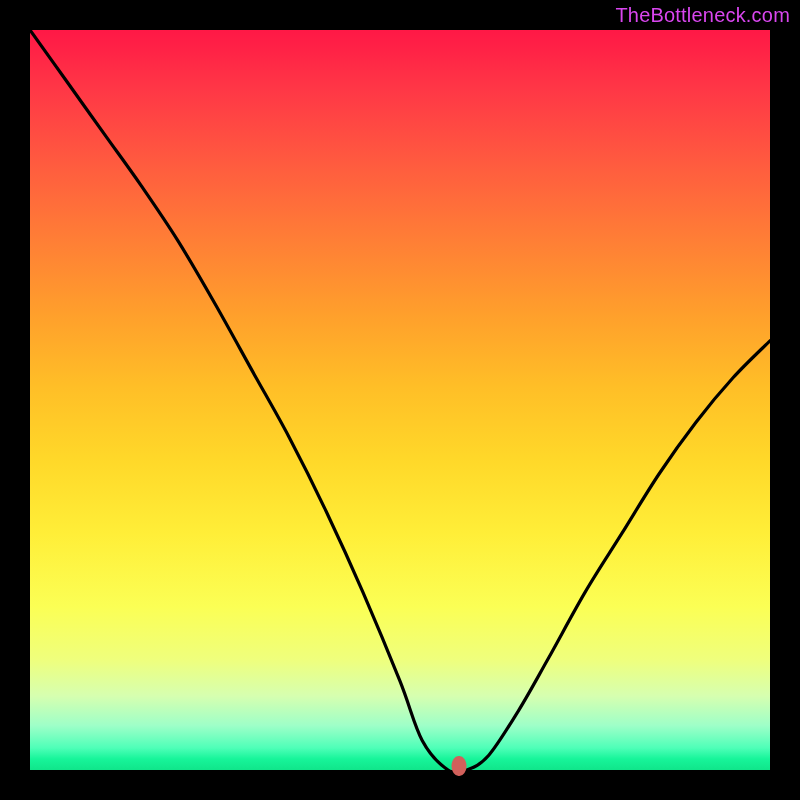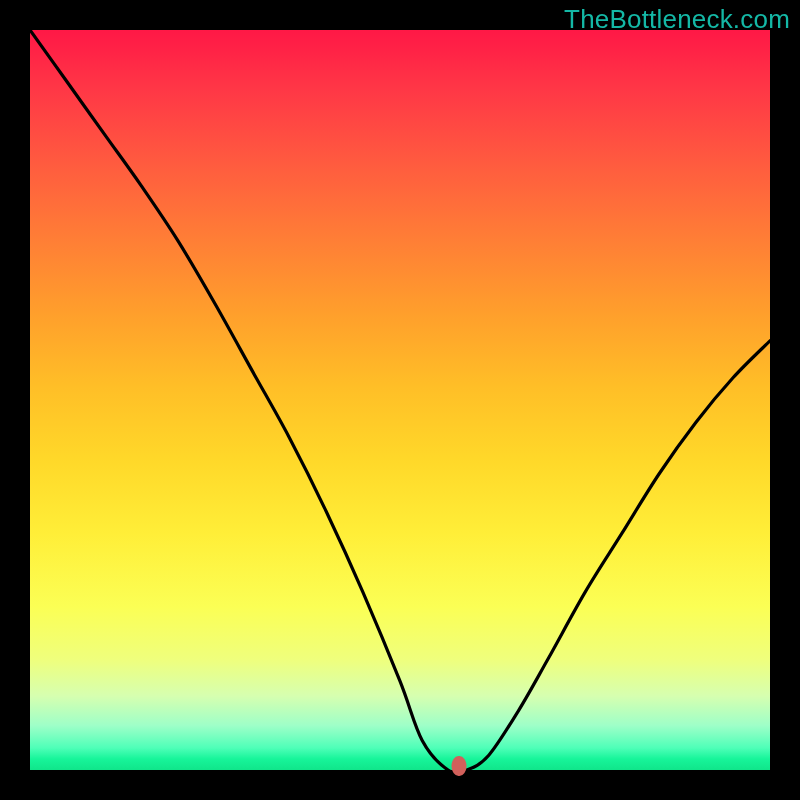--- a/index.html
+++ b/index.html
@@ -14,22 +14,22 @@
   .frame {
     position: relative;
     width: 800px;
     height: 800px;
     background: #000;
   }
   .watermark {
     position: absolute;
     top: 4px;
     right: 10px;
-    color: #14b8a6;
-    font-size: 26px;
+    color: #d946ef;
+    font-size: 20px;
     font-weight: 500;
     letter-spacing: 0.2px;
     z-index: 5;
     user-select: none;
     text-align: center;
   }
   .plot-area {
     position: absolute;
     left: 30px;
     top: 30px;

